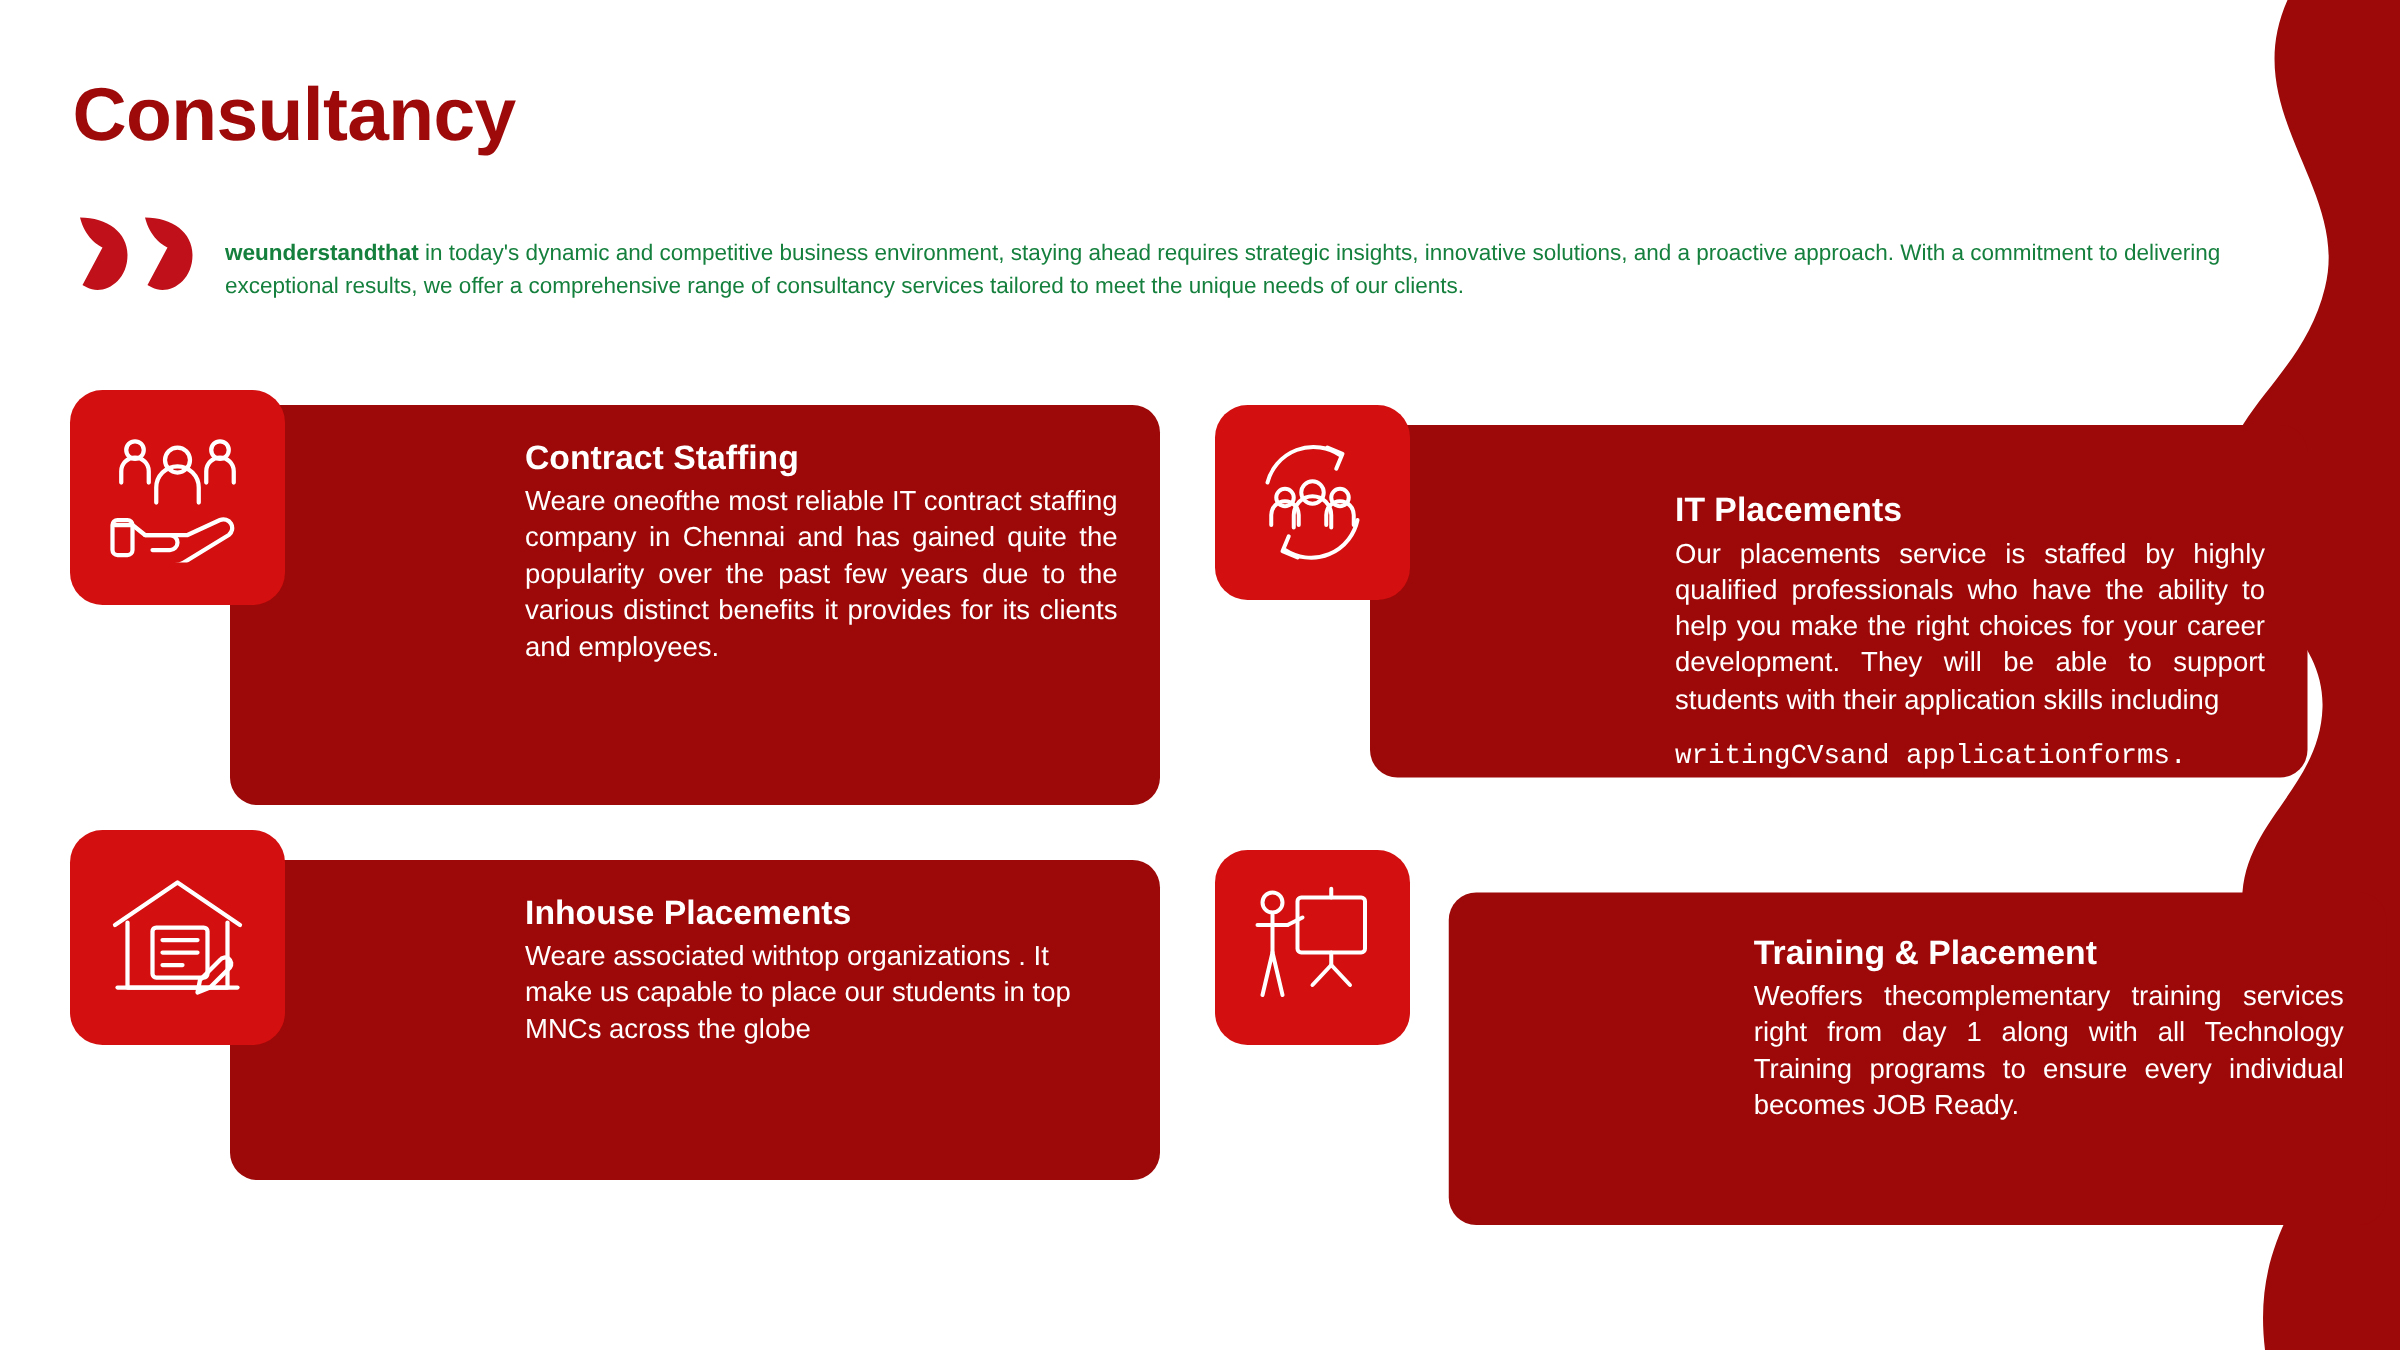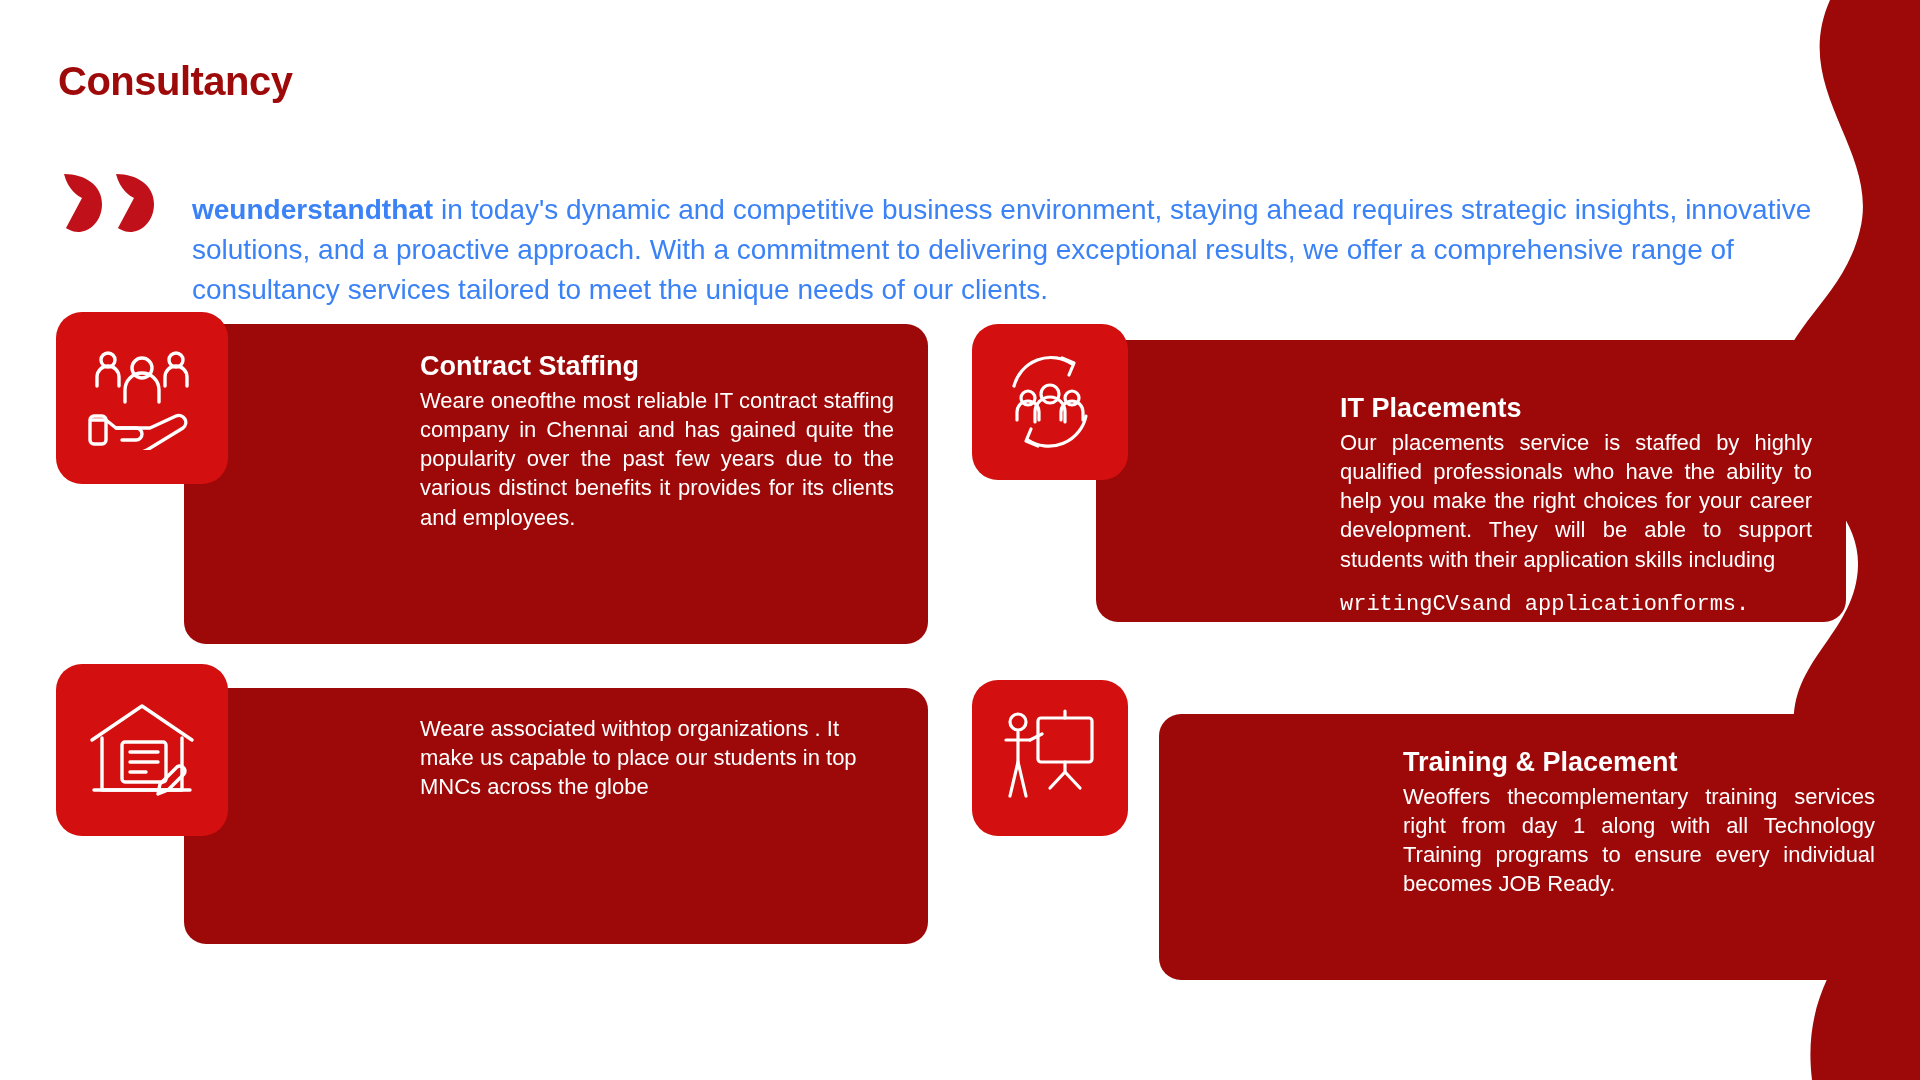--- a/index.html
+++ b/index.html
@@ -22,42 +22,42 @@
     position: absolute;
     top: 0; right: 0;
     width: 560px; height: 1080px;
     pointer-events: none;
   }
 
   
   .title {
     position: absolute;
     left: 58px; top: 60px;
-    font-size: 40px;
+    font-size: 60px;
     font-weight: bold;
     color: #9e0a0a;
     letter-spacing: -0.5px;
     line-height: 1.05;
   }
 
   
   .quote-mark {
     position: absolute;
     left: 56px; top: 168px;
     width: 110px; height: 70px;
   }
 
   
   .intro {
     position: absolute;
-    left: 192px; top: 190px;
+    left: 180px; top: 190px;
     width: 1625px;
-    font-size: 28px;
+    font-size: 18px;
     line-height: 1.42;
-    color: #3b82f6;
+    color: #15803d;
     font-weight: 500;
   }
   .intro .lead { font-weight: 700; }
 
   
   .card {
     position: absolute;
     background: #9d0808;
     border-radius: 22px;
     color: #ffffff;
@@ -180,20 +180,21 @@
         <circle cx="76" cy="48" r="7"></circle>
         <path d="M65 70 v-8 a11 11 0 0 1 22 0 v8"></path>
         <circle cx="54" cy="44" r="9"></circle>
         <path d="M39 72 v-10 a15 15 0 0 1 30 0 v10"></path>
       </g>
     </svg>
   </div>
 
   <div class="card" id="card-inhouse">
     <div class="card-body">
+      <div class="card-title">Inhouse Placements</div>
       <p class="card-text">Weare associated withtop organizations . It make us capable to place our students in top MNCs across the globe</p>
     </div>
   </div>
   <div class="icon-tile" id="tile-inhouse">
     <svg width="112" height="100" viewBox="0 0 112 100" xmlns="http://www.w3.org/2000/svg" aria-hidden="true">
       <g fill="none" stroke="#ffffff" stroke-width="3.4" stroke-linecap="round" stroke-linejoin="round">
         <path d="M6 40 L56 6 L106 40"></path>
         <path d="M16 38 v52 h80 v-52"></path>
         <path d="M8 90 h96"></path>
         <rect x="36" y="42" width="44" height="40" rx="3"></rect>

